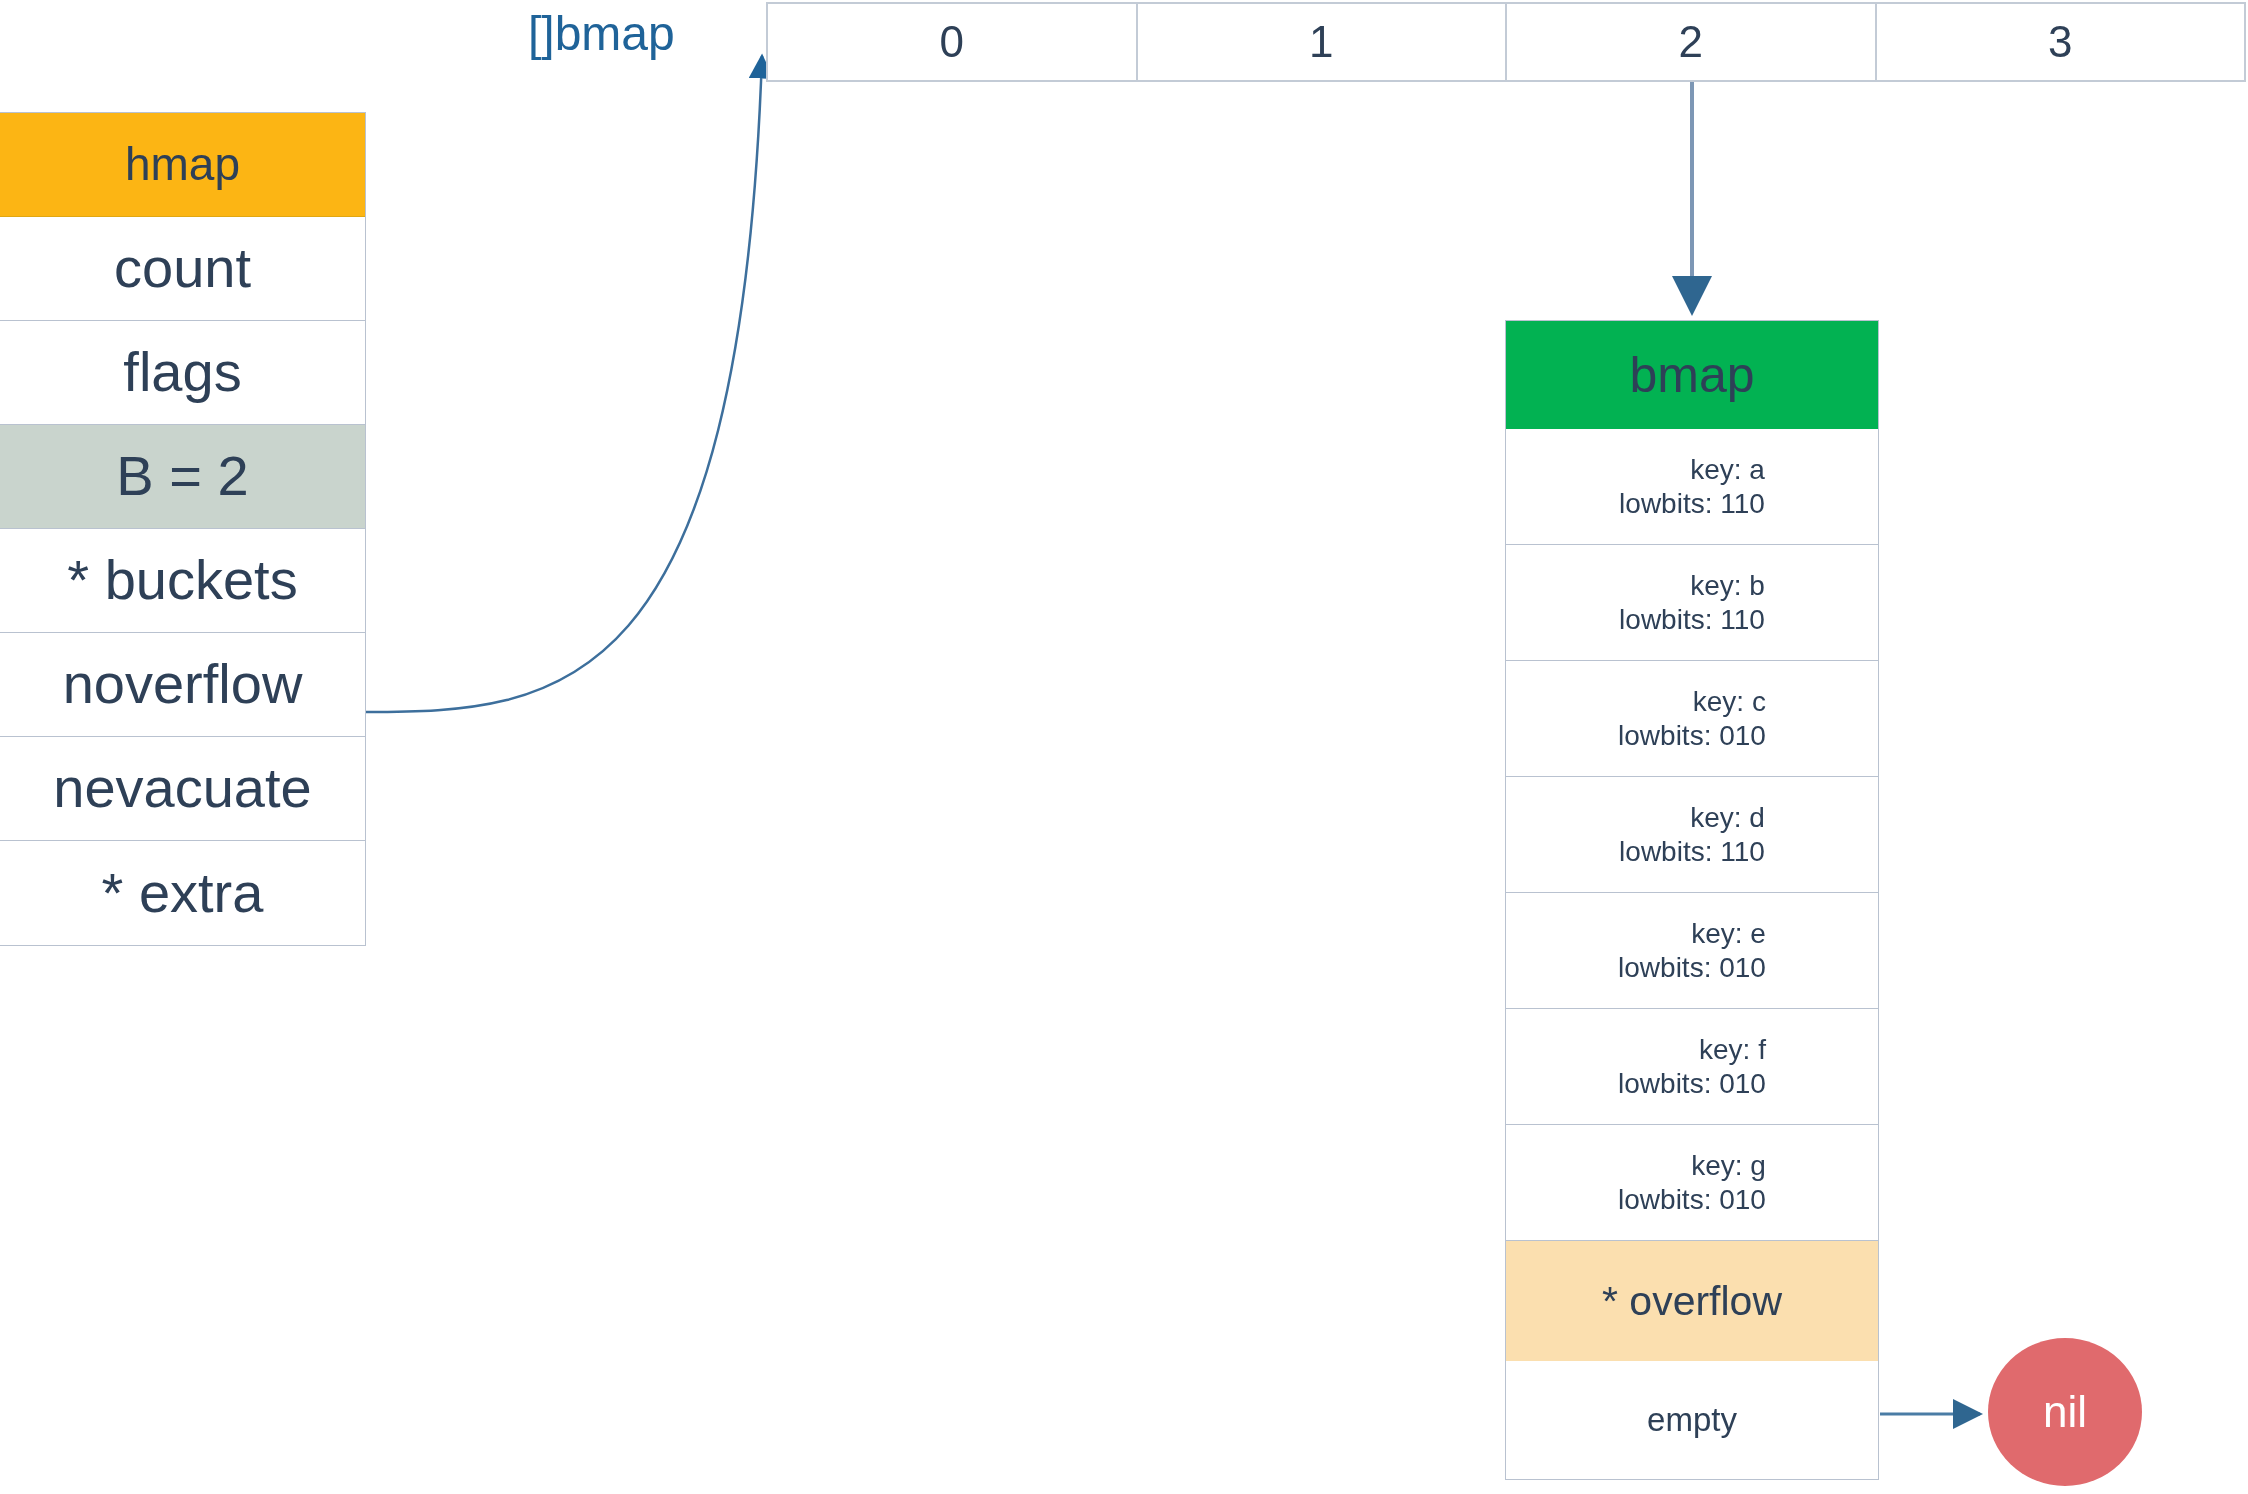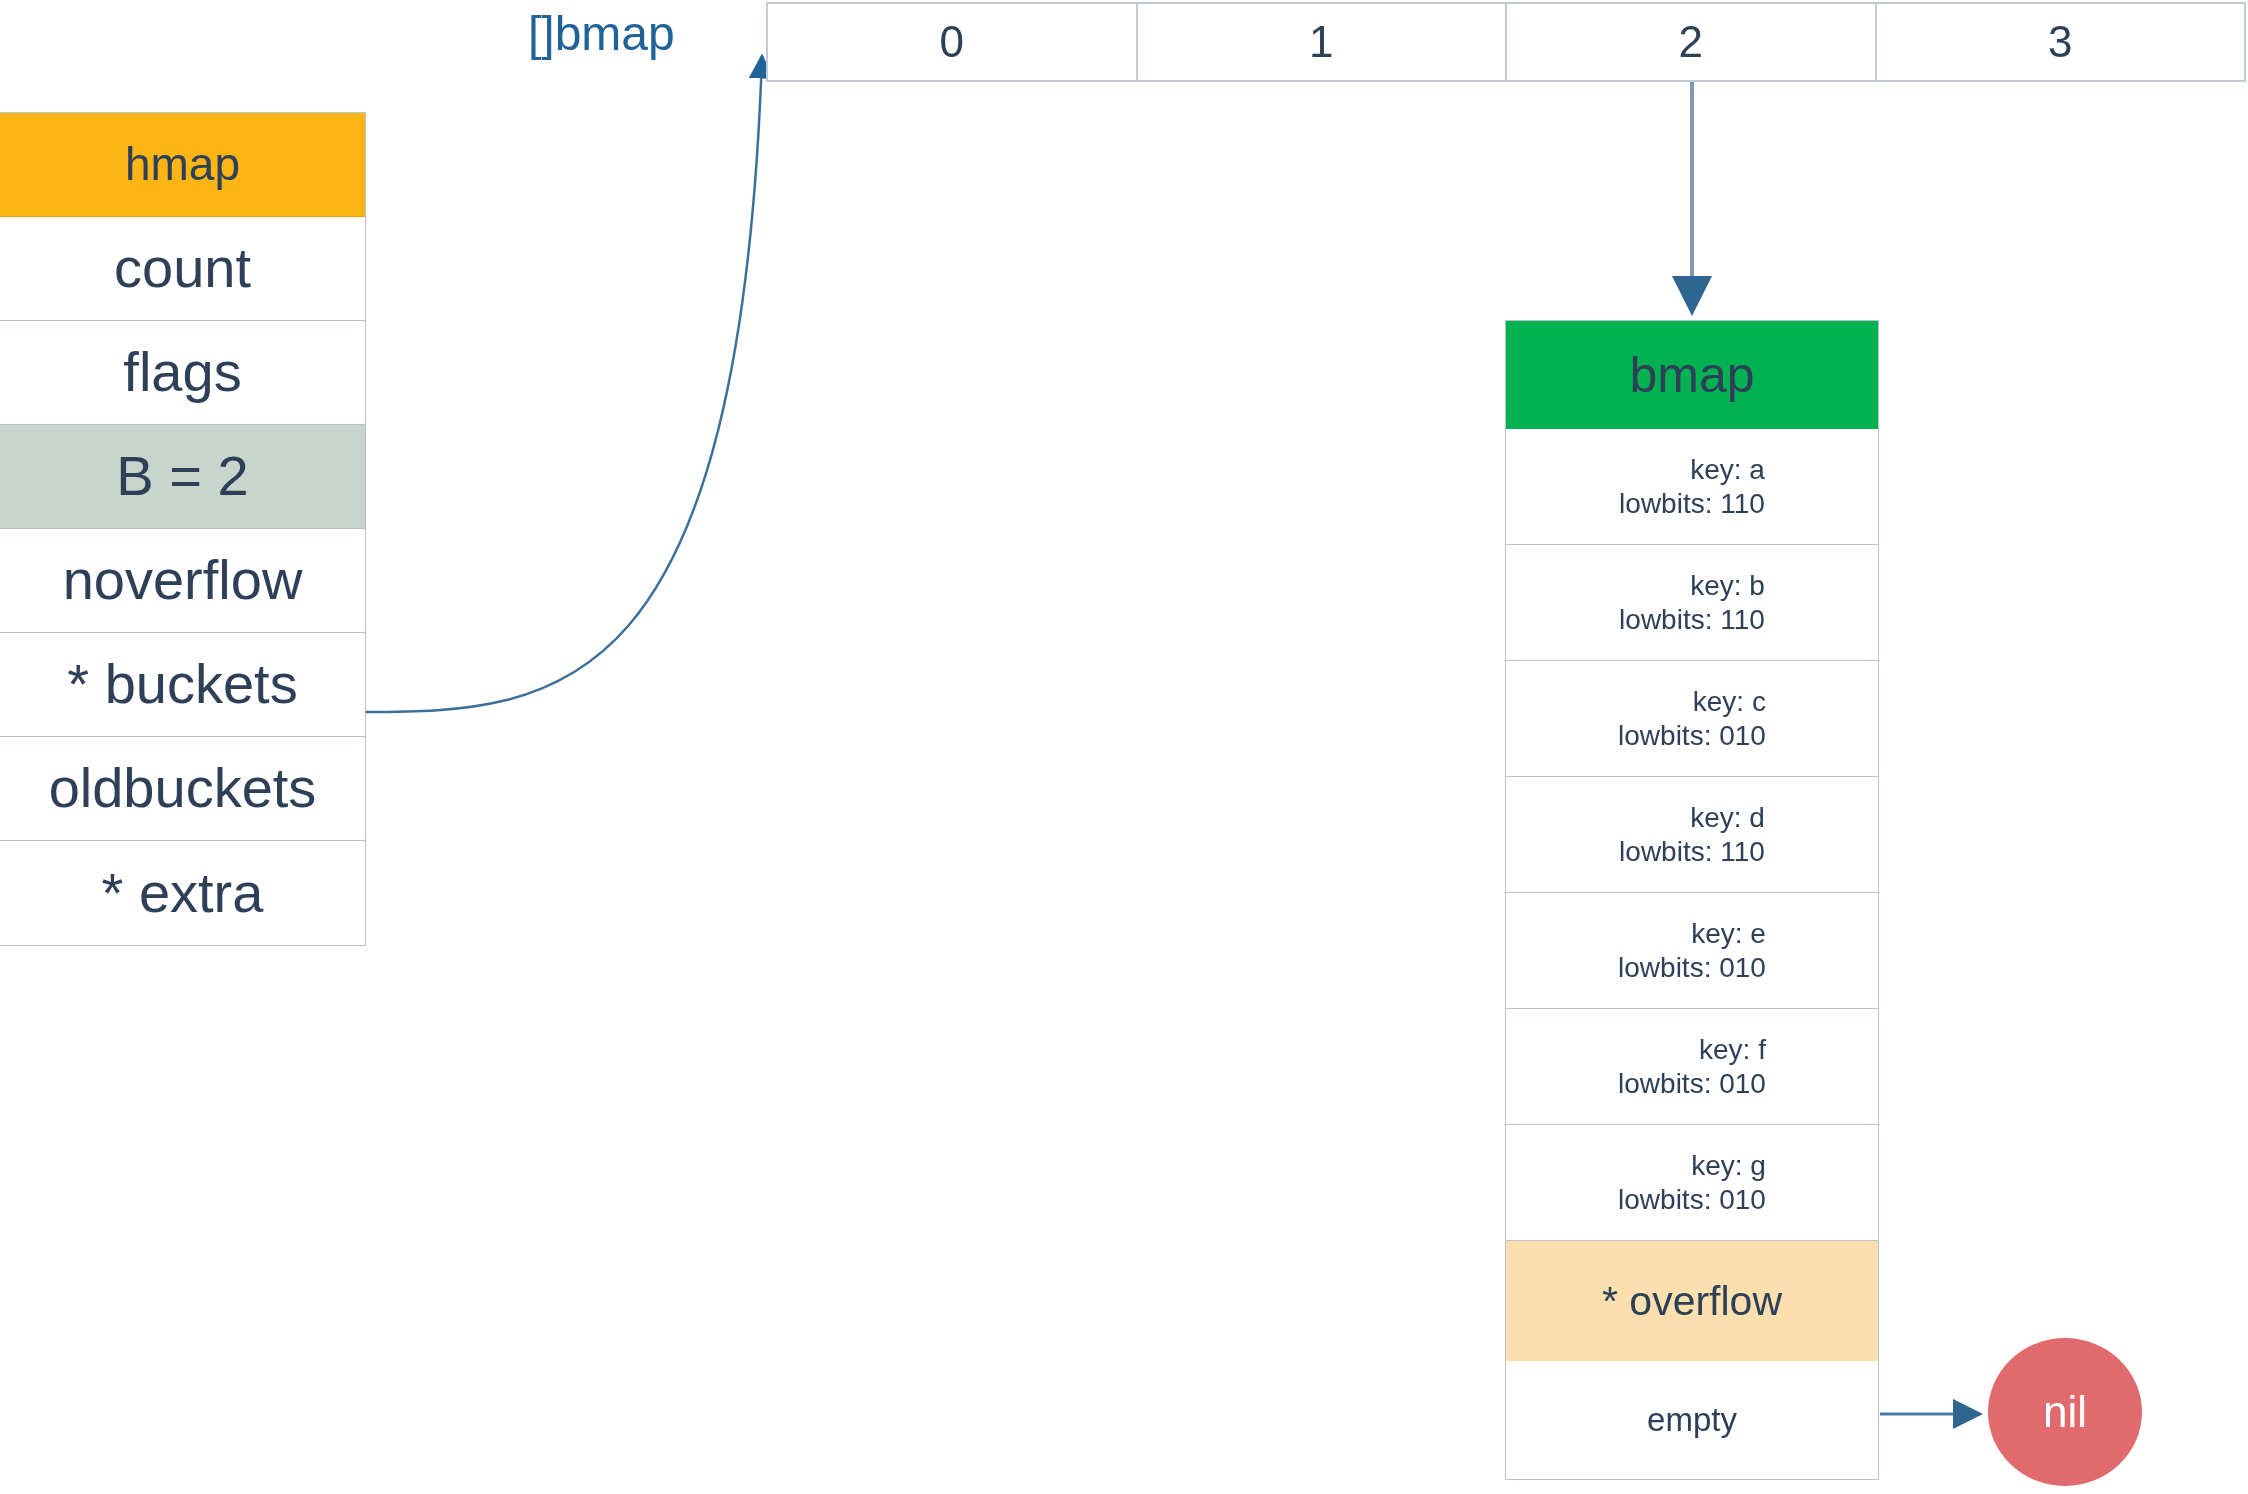--- a/index.html
+++ b/index.html
@@ -174,23 +174,23 @@
     <div class="cell">1</div>
     <div class="cell">2</div>
     <div class="cell">3</div>
   </div>
 
   <div class="struct" id="hmap-struct">
     <div class="row hdr">hmap</div>
     <div class="row">count</div>
     <div class="row">flags</div>
     <div class="row hl">B = 2</div>
+    <div class="row">* buckets</div>
     <div class="row">noverflow</div>
-    <div class="row">* buckets</div>
-    <div class="row">oldbuckets</div>
+    <div class="row">nevacuate</div>
     <div class="row">* extra</div>
   </div>
 
   <div class="struct" id="bmap-struct">
     <div class="row hdr">bmap</div>
 
     <div class="row">
       <span>
         <span class="cellline">key: a</span>
         <span class="cellline">lowbits: 110</span>

